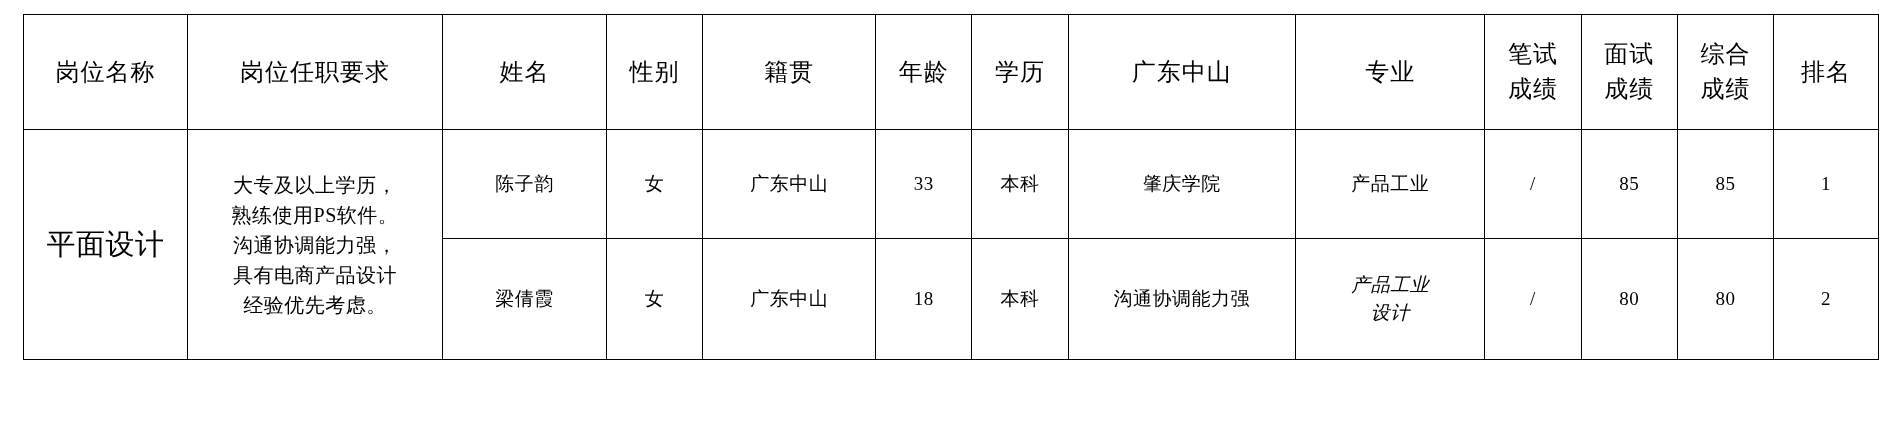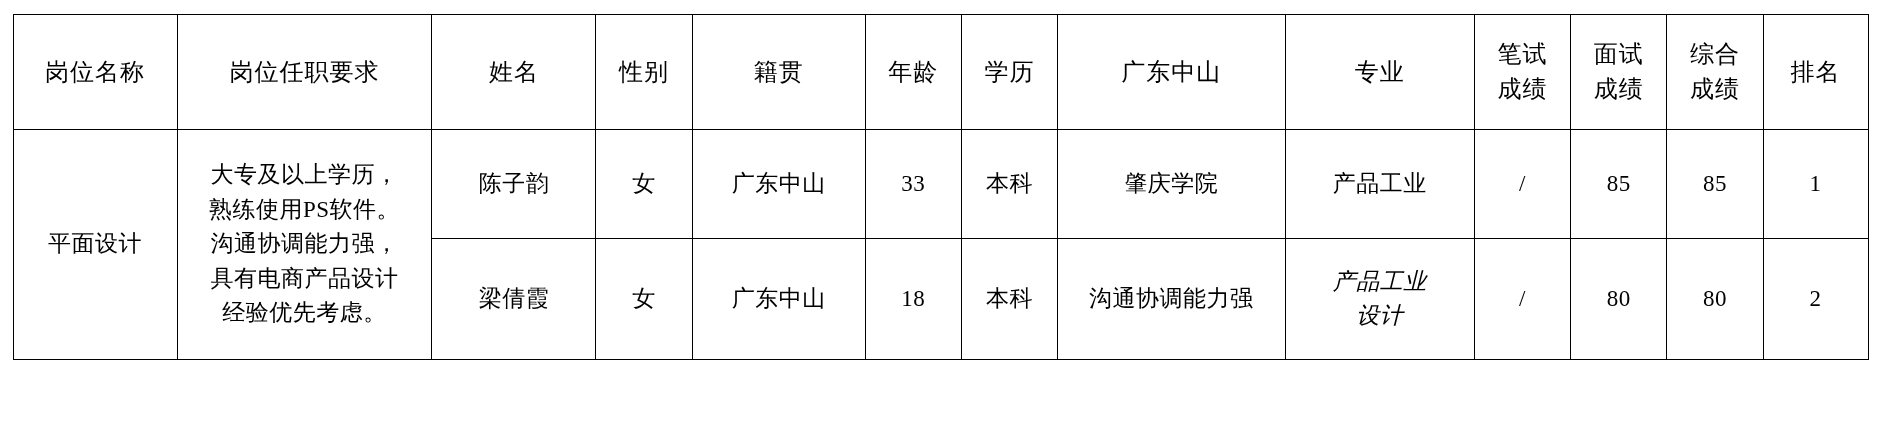--- a/index.html
+++ b/index.html
@@ -12,21 +12,21 @@
     height: 436px;
     font-family: "Liberation Serif", "DejaVu Serif", serif;
     color: #000000;
     overflow: hidden;
   }
   .sheet {
     position: relative;
     width: 1881px;
     height: 436px;
     box-sizing: border-box;
-    padding: 14px 12px 12px 12px;
+    padding: 14px 12px 12px 23px;
   }
   table.recruit-table {
     border-collapse: collapse;
     table-layout: fixed;
     width: 1856px;
     margin: 0 auto;
     background: #fff;
   }
   table.recruit-table th,
   table.recruit-table td {
@@ -41,28 +41,28 @@
     font-weight: bold;
     font-size: 24px;
     height: 110px;
     letter-spacing: 1px;
   }
   thead th .two-line {
     display: block;
     line-height: 1.45;
   }
   tbody td {
-    font-size: 23px;
+    font-size: 19px;
     letter-spacing: 0.5px;
   }
   td.post-name {
-    font-size: 23px;
+    font-size: 29px;
   }
   td.requirement {
-    font-size: 23px;
+    font-size: 20px;
     line-height: 1.6;
     text-align: center;
     white-space: pre-line;
     padding: 6px 10px;
   }
   tbody tr.row-1 td { height: 104px; }
   tbody tr.row-2 td { height: 116px; }
   td.major-wrap {
     line-height: 1.9;
   }

